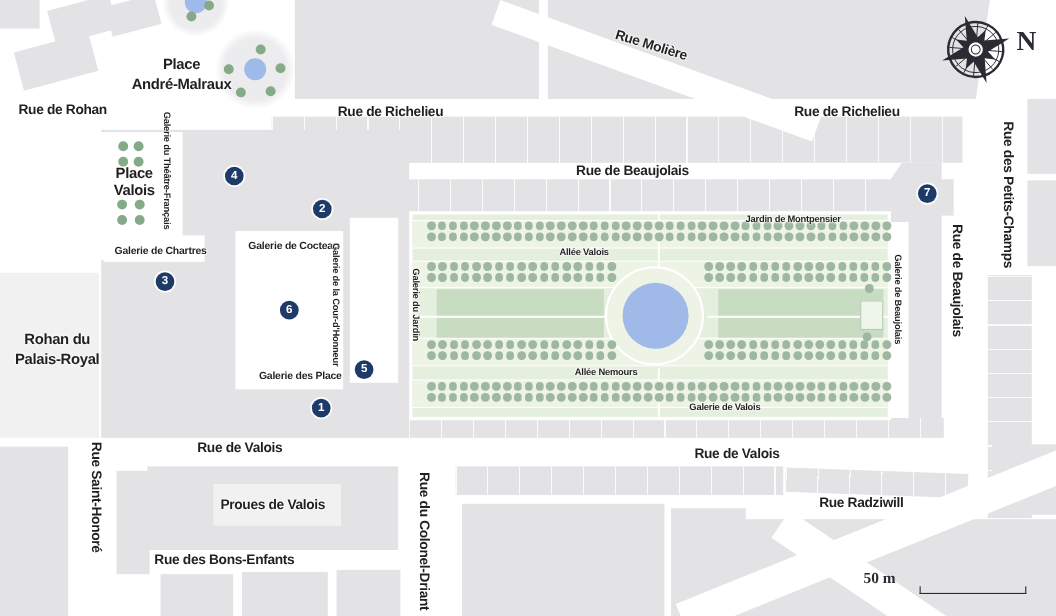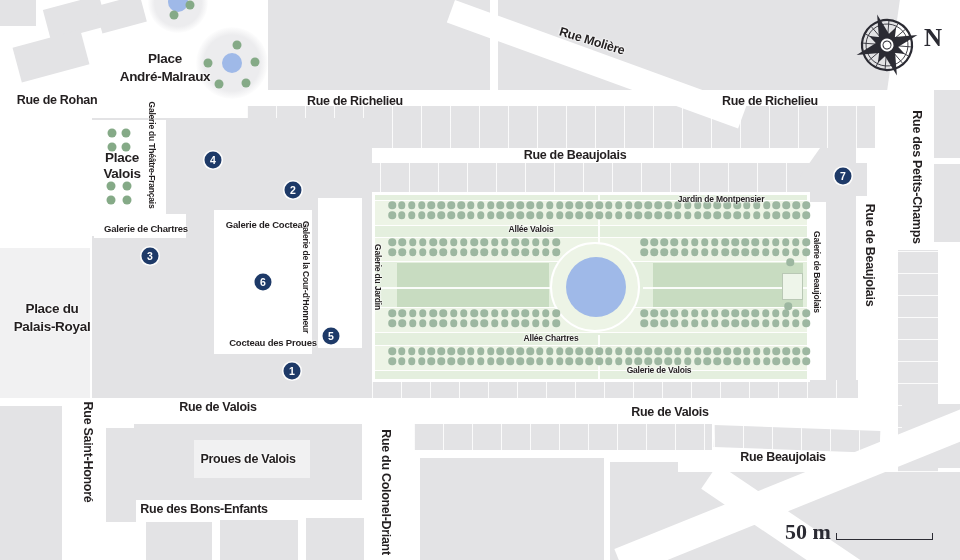--- a/index.html
+++ b/index.html
@@ -40,21 +40,21 @@
   .place{font-size:13.5px;}
   .gal{font-size:8.5px;letter-spacing:-0.2px;}
   .gal2{font-size:9.5px;letter-spacing:-0.2px;}
   .marker{position:absolute;width:17px;height:17px;border-radius:50%;background:var(--marker);
     color:#fff;font-size:10.5px;font-weight:700;line-height:17px;text-align:center;
     transform:translate(-50%,-50%);box-shadow:0 0 0 1.6px rgba(255,255,255,.9);z-index:7;}
   #north-letter{position:absolute;left:924px;top:24px;font-family:"Liberation Serif","DejaVu Serif",serif;
     font-weight:700;font-size:25px;color:var(--dark);z-index:7;}
   #compass{position:absolute;left:854px;top:12px;z-index:7;}
   #scale-label{position:absolute;left:785px;top:519px;font-family:"Liberation Serif","DejaVu Serif",serif;
-    font-weight:700;font-size:22px;color:var(--dark);z-index:7;}
+    font-weight:700;font-size:14px;color:var(--dark);z-index:7;}
   #scale-bar{position:absolute;left:836px;top:533px;width:97px;height:7px;
     border-left:1.6px solid var(--dark);border-right:1.6px solid var(--dark);
     border-bottom:1.8px solid var(--dark);box-sizing:border-box;z-index:7;}
   .layer{position:absolute;left:0;top:0;width:100%;height:100%;}
 </style>
 </head>
 <body>
 
 <div id="map">
 
@@ -462,38 +462,38 @@
       <div class="label street" style="left: 592px; top: 41px; transform: translate(-50%, -50%) rotate(17deg);">Rue Molière</div>
       <div class="label street" style="left: 355px; top: 101px; transform: translate(-50%, -50%);">Rue de Richelieu</div>
       <div class="label street" style="left: 770px; top: 101px; transform: translate(-50%, -50%);">Rue de Richelieu</div>
       <div class="label street" style="left: 575px; top: 155px; transform: translate(-50%, -50%);">Rue de Beaujolais</div>
       <div class="label place" style="left: 122px; top: 157px; transform: translate(-50%, -50%);">Place</div>
       <div class="label place" style="left: 122px; top: 173px; transform: translate(-50%, -50%);">Valois</div>
       <div class="label gal" style="left: 152px; top: 155px; transform: translate(-50%, -50%) rotate(90deg);">Galerie du Théâtre-Français</div>
       <div class="label gal2" style="left: 146px; top: 228px; transform: translate(-50%, -50%);">Galerie de Chartres</div>
       <div class="label gal2" style="left: 267px; top: 224px; transform: translate(-50%, -50%);">Galerie de Cocteau</div>
       <div class="label gal" style="left: 306px; top: 277px; transform: translate(-50%, -50%) rotate(90deg);">Galerie de la Cour-d'Honneur</div>
-      <div class="label gal2" style="left: 273px; top: 342px; transform: translate(-50%, -50%);">Cocteau des Proues</div>
-      <div class="label place" style="left: 52px; top: 308px; transform: translate(-50%, -50%);">Place du</div>
+      <div class="label gal2" style="left: 273px; top: 342px; transform: translate(-50%, -50%);">Galerie des Place</div>
+      <div class="label place" style="left: 52px; top: 308px; transform: translate(-50%, -50%);">Rohan du</div>
       <div class="label place" style="left: 52px; top: 326px; transform: translate(-50%, -50%);">Palais-Royal</div>
       <div class="label gal" style="left: 378px; top: 277px; transform: translate(-50%, -50%) rotate(90deg);">Galerie du Jardin</div>
       <div class="label gal" style="left: 531px; top: 229px; transform: translate(-50%, -50%);">Allée Valois</div>
-      <div class="label gal" style="left: 551px; top: 338px; transform: translate(-50%, -50%);">Allée Chartres</div>
+      <div class="label gal" style="left: 551px; top: 338px; transform: translate(-50%, -50%);">Allée Nemours</div>
       <div class="label gal" style="left: 721px; top: 199px; transform: translate(-50%, -50%);">Jardin de Montpensier</div>
       <div class="label gal" style="left: 659px; top: 370px; transform: translate(-50%, -50%);">Galerie de Valois</div>
       <div class="label gal" style="left: 817px; top: 272px; transform: translate(-50%, -50%) rotate(90deg);">Galerie de Beaujolais</div>
       <div class="label street" style="left: 870px; top: 255px; transform: translate(-50%, -50%) rotate(90deg);">Rue de Beaujolais</div>
       <div class="label street" style="left: 917px; top: 177px; transform: translate(-50%, -50%) rotate(90deg);">Rue des Petits-Champs</div>
       <div class="label street" style="left: 218px; top: 407px; transform: translate(-50%, -50%);">Rue de Valois</div>
       <div class="label street" style="left: 670px; top: 412px; transform: translate(-50%, -50%);">Rue de Valois</div>
       <div class="label street" style="left: 248px; top: 459px; transform: translate(-50%, -50%);">Proues de Valois</div>
       <div class="label street" style="left: 88px; top: 452px; transform: translate(-50%, -50%) rotate(90deg);">Rue Saint-Honoré</div>
       <div class="label street" style="left: 204px; top: 509px; transform: translate(-50%, -50%);">Rue des Bons-Enfants</div>
       <div class="label street" style="left: 386px; top: 492px; transform: translate(-50%, -50%) rotate(90deg);">Rue du Colonel-Driant</div>
-      <div class="label street" style="left: 783px; top: 457px; transform: translate(-50%, -50%);">Rue Beaujolais</div>
+      <div class="label street" style="left: 783px; top: 457px; transform: translate(-50%, -50%);">Rue Radziwill</div>
     </div>
   <div class="layer" id="markers-layer" style="z-index:7;">
       <div class="marker" style="left: 292px; top: 371px;">1</div>
       <div class="marker" style="left: 293px; top: 190px;">2</div>
       <div class="marker" style="left: 150px; top: 256px;">3</div>
       <div class="marker" style="left: 213px; top: 160px;">4</div>
       <div class="marker" style="left: 331px; top: 336px;">5</div>
       <div class="marker" style="left: 263px; top: 282px;">6</div>
       <div class="marker" style="left: 843px; top: 176px;">7</div>
     </div>

